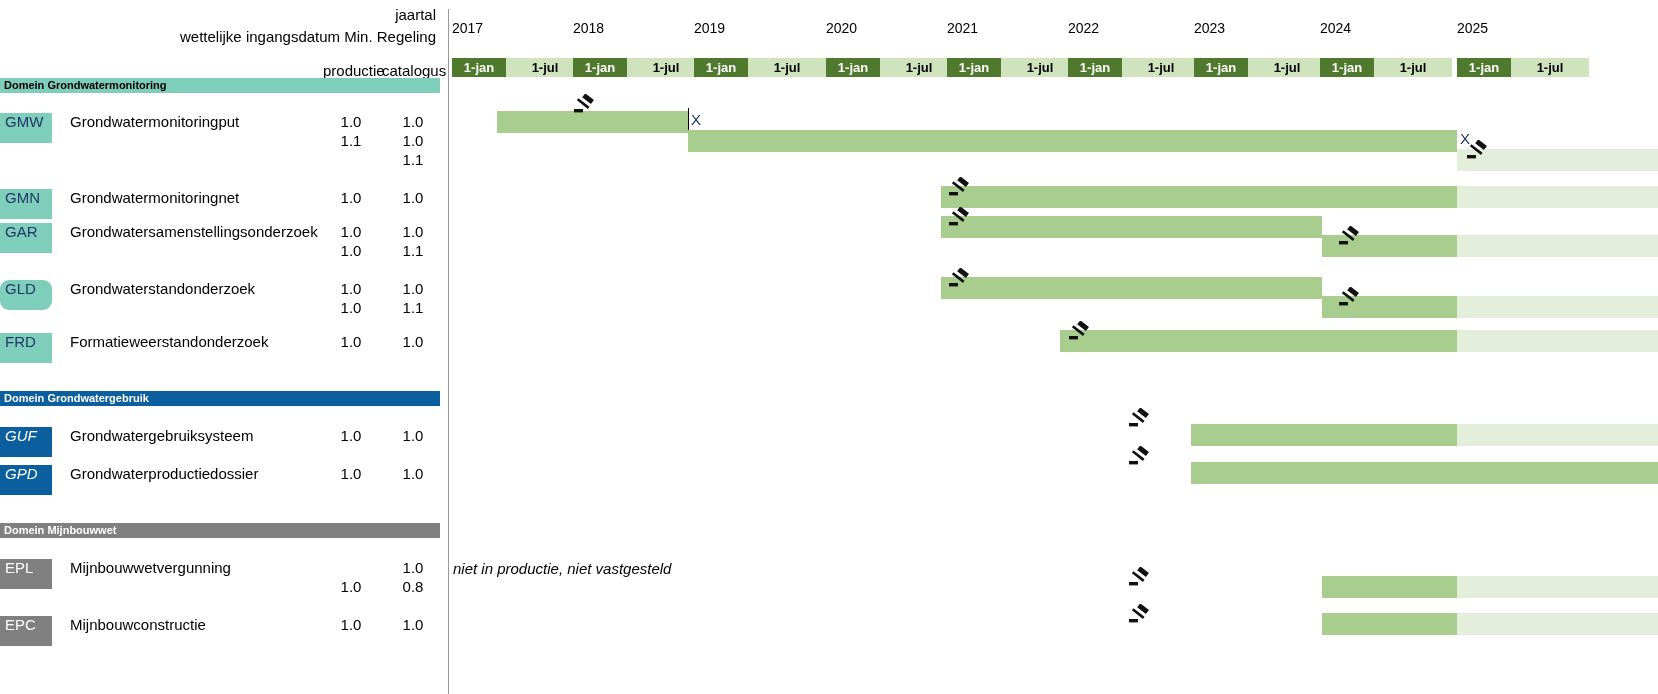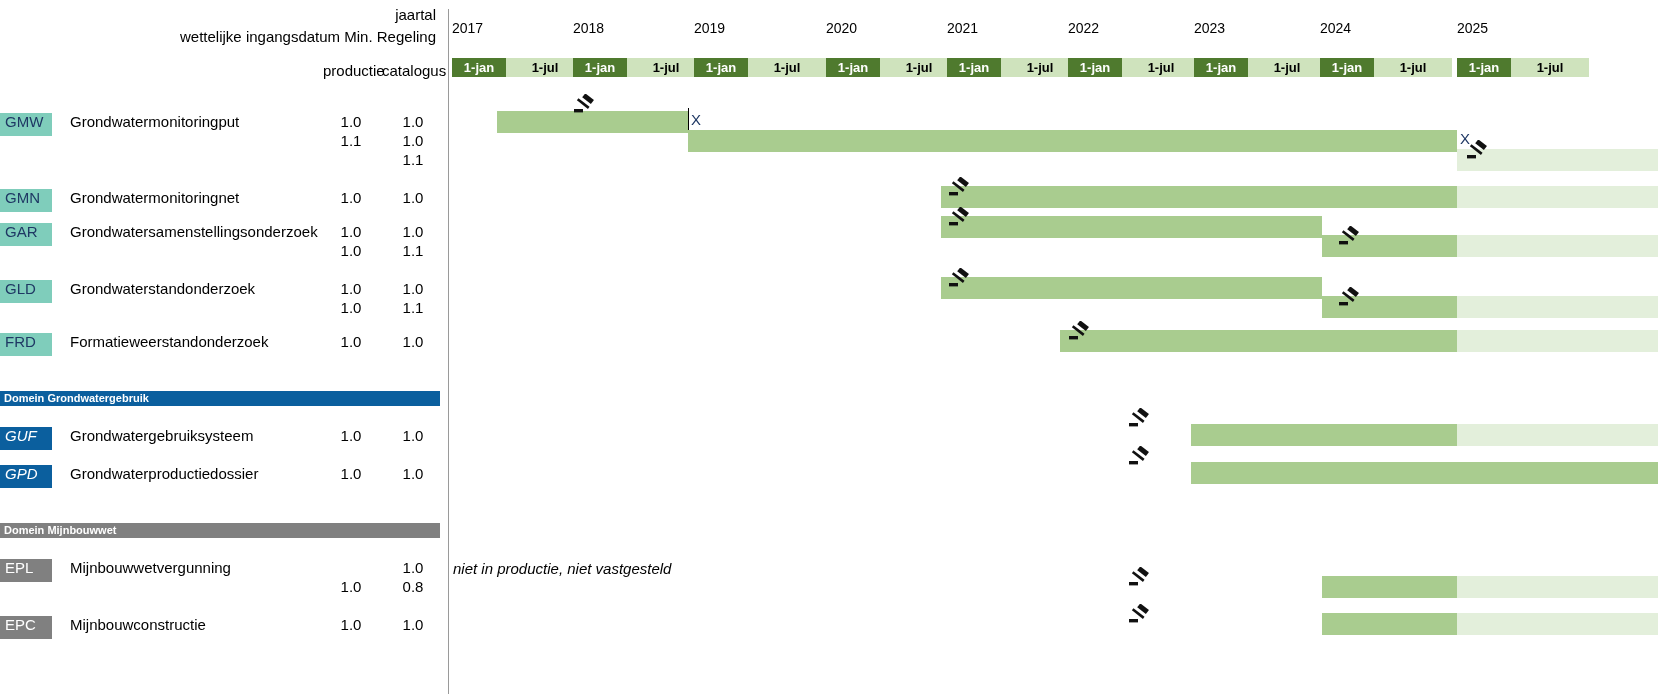--- a/index.html
+++ b/index.html
@@ -19,21 +19,21 @@
   .hdr-jaartal{position:absolute;right:12px;top:6px;font-size:15px;text-align:right;}
   .hdr-wet{position:absolute;right:12px;top:28px;font-size:15px;text-align:right;white-space:nowrap;}
   .hdr-software{position:absolute;left:323px;top:62px;width:56px;text-align:center;font-size:15px;}
   .hdr-catalogus{position:absolute;left:382px;top:62px;width:62px;text-align:center;font-size:15px;}
 
   .domain-band{position:absolute;left:0;height:15px;font-size:11px;font-weight:bold;
                line-height:15px;padding-left:4px;box-sizing:border-box;color:#000;width:440px;}
   .domain-band.blue{color:#fff;}
   .domain-band.gray{color:#fff;}
 
-  .code{position:absolute;width:52px;height:23px;line-height:18px;font-size:15px;
+  .code{position:absolute;width:52px;height:30px;line-height:18px;font-size:15px;
         padding-left:5px;box-sizing:border-box;}
   .code.teal{background:#7fcdbb;color:#1f3864;}
   .code.blue{background:#0b5f9e;color:#ffffff;font-style:italic;}
   .code.gray{background:#808080;color:#ffffff;}
 
   .rowname{position:absolute;left:70px;font-size:15px;white-space:nowrap;}
   .vsoft{position:absolute;left:323px;width:56px;text-align:center;font-size:15px;}
   .vcat{position:absolute;left:382px;width:62px;text-align:center;font-size:15px;}
 
   
@@ -63,20 +63,21 @@
 <body>
 
 <div id="root">
 
   <div id="left">
     <div class="hdr-jaartal">jaartal</div>
     <div class="hdr-wet">wettelijke ingangsdatum Min. Regeling</div>
     <div class="hdr-software">productie</div>
     <div class="hdr-catalogus">catalogus</div>
 
+    <div class="domain-band" style="top:78px;background:#7fcdbb;">Domein Grondwatermonitoring</div>
 
     <div class="code teal" style="top:113px;">GMW</div>
     <div class="rowname" style="top:113px;">Grondwatermonitoringput</div>
     <div class="vsoft" style="top:113px;">1.0</div>
     <div class="vcat" style="top:113px;">1.0</div>
     <div class="vsoft" style="top:132px;">1.1</div>
     <div class="vcat" style="top:132px;">1.0</div>
     <div class="vcat" style="top:151px;">1.1</div>
 
     <div class="code teal" style="top:189px;">GMN</div>
@@ -84,21 +85,21 @@
     <div class="vsoft" style="top:189px;">1.0</div>
     <div class="vcat" style="top:189px;">1.0</div>
 
     <div class="code teal" style="top:223px;">GAR</div>
     <div class="rowname" style="top:223px;">Grondwatersamenstellingsonderzoek</div>
     <div class="vsoft" style="top:223px;">1.0</div>
     <div class="vcat" style="top:223px;">1.0</div>
     <div class="vsoft" style="top:242px;">1.0</div>
     <div class="vcat" style="top:242px;">1.1</div>
 
-    <div class="code teal" style="top:280px;">GLD</div>
+    <div class="code teal" style="top:280px;border-radius:9px;">GLD</div>
     <div class="rowname" style="top:280px;">Grondwaterstandonderzoek</div>
     <div class="vsoft" style="top:280px;">1.0</div>
     <div class="vcat" style="top:280px;">1.0</div>
     <div class="vsoft" style="top:299px;">1.0</div>
     <div class="vcat" style="top:299px;">1.1</div>
 
     <div class="code teal" style="top:333px;">FRD</div>
     <div class="rowname" style="top:333px;">Formatieweerstandonderzoek</div>
     <div class="vsoft" style="top:333px;">1.0</div>
     <div class="vcat" style="top:333px;">1.0</div>

